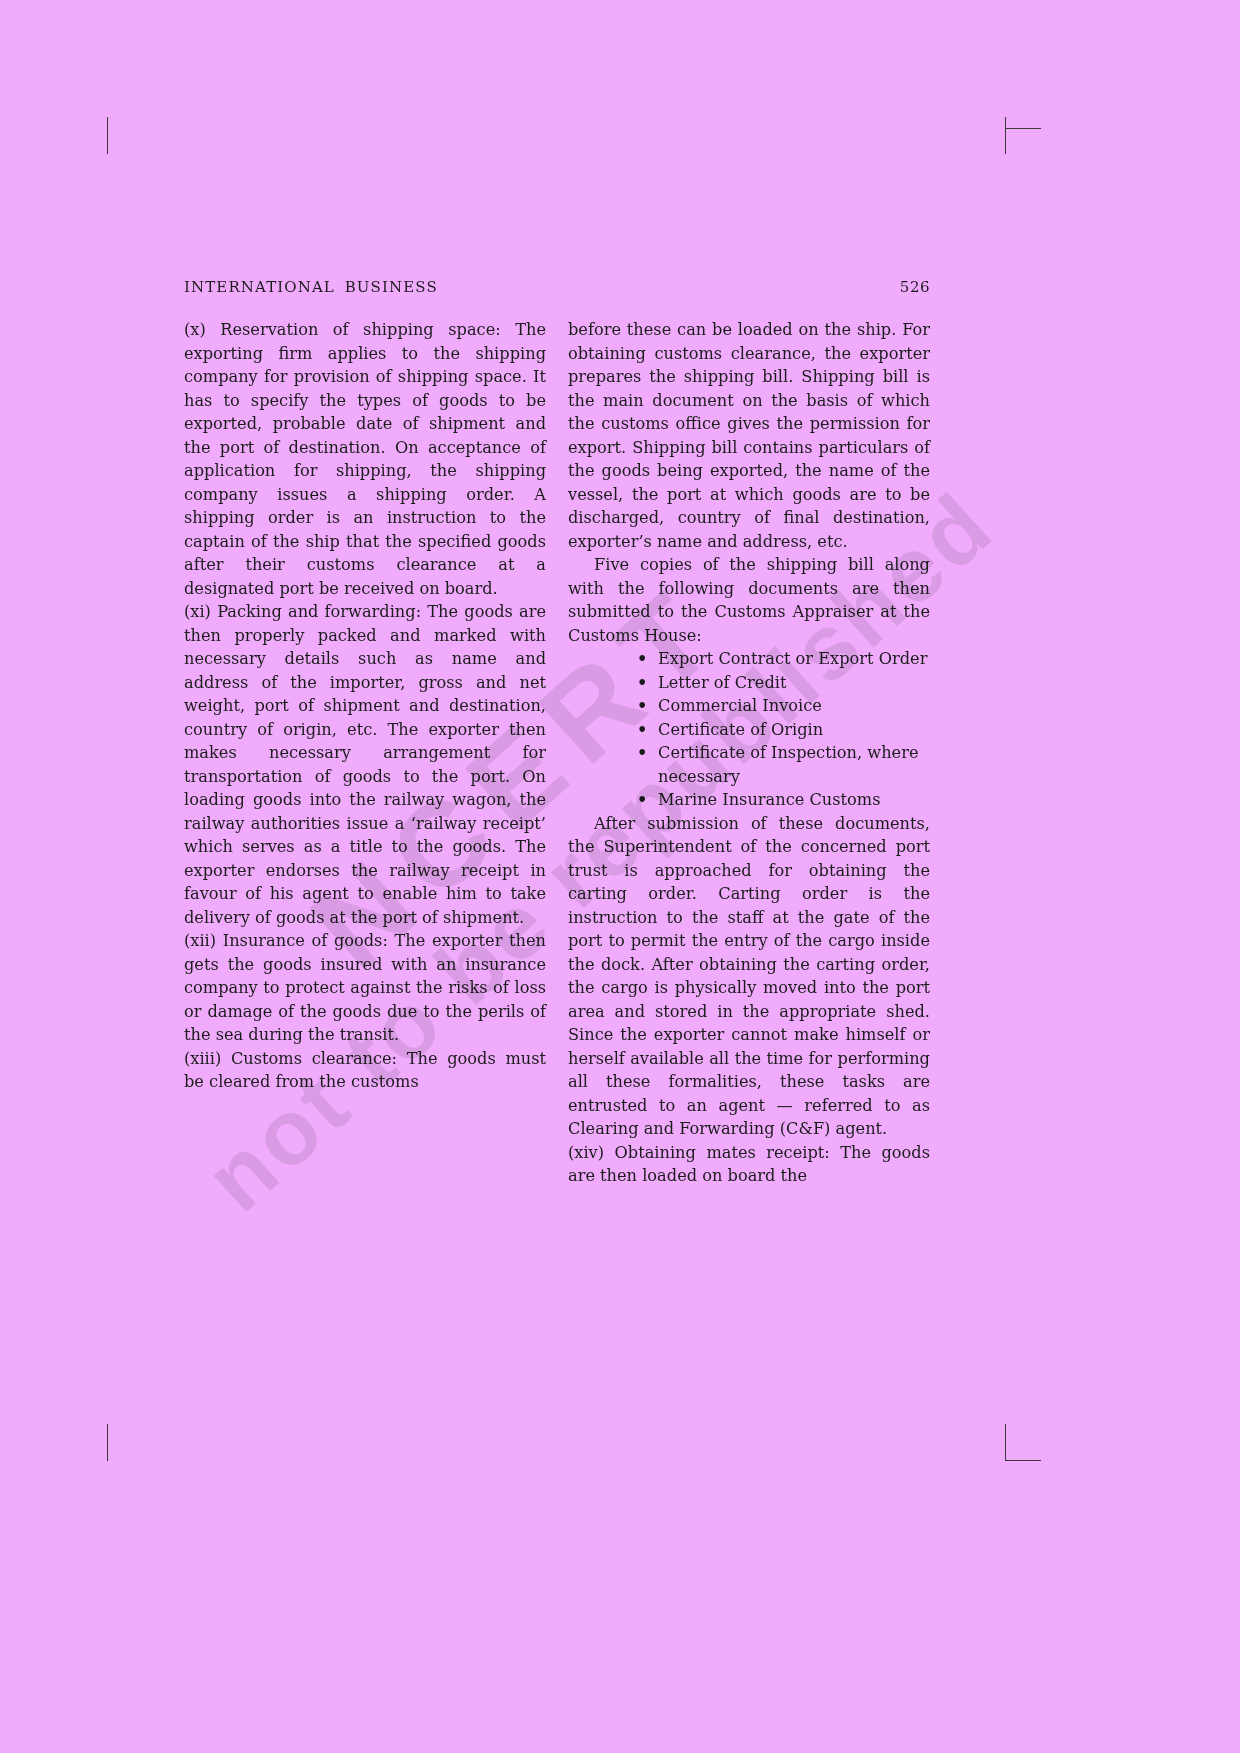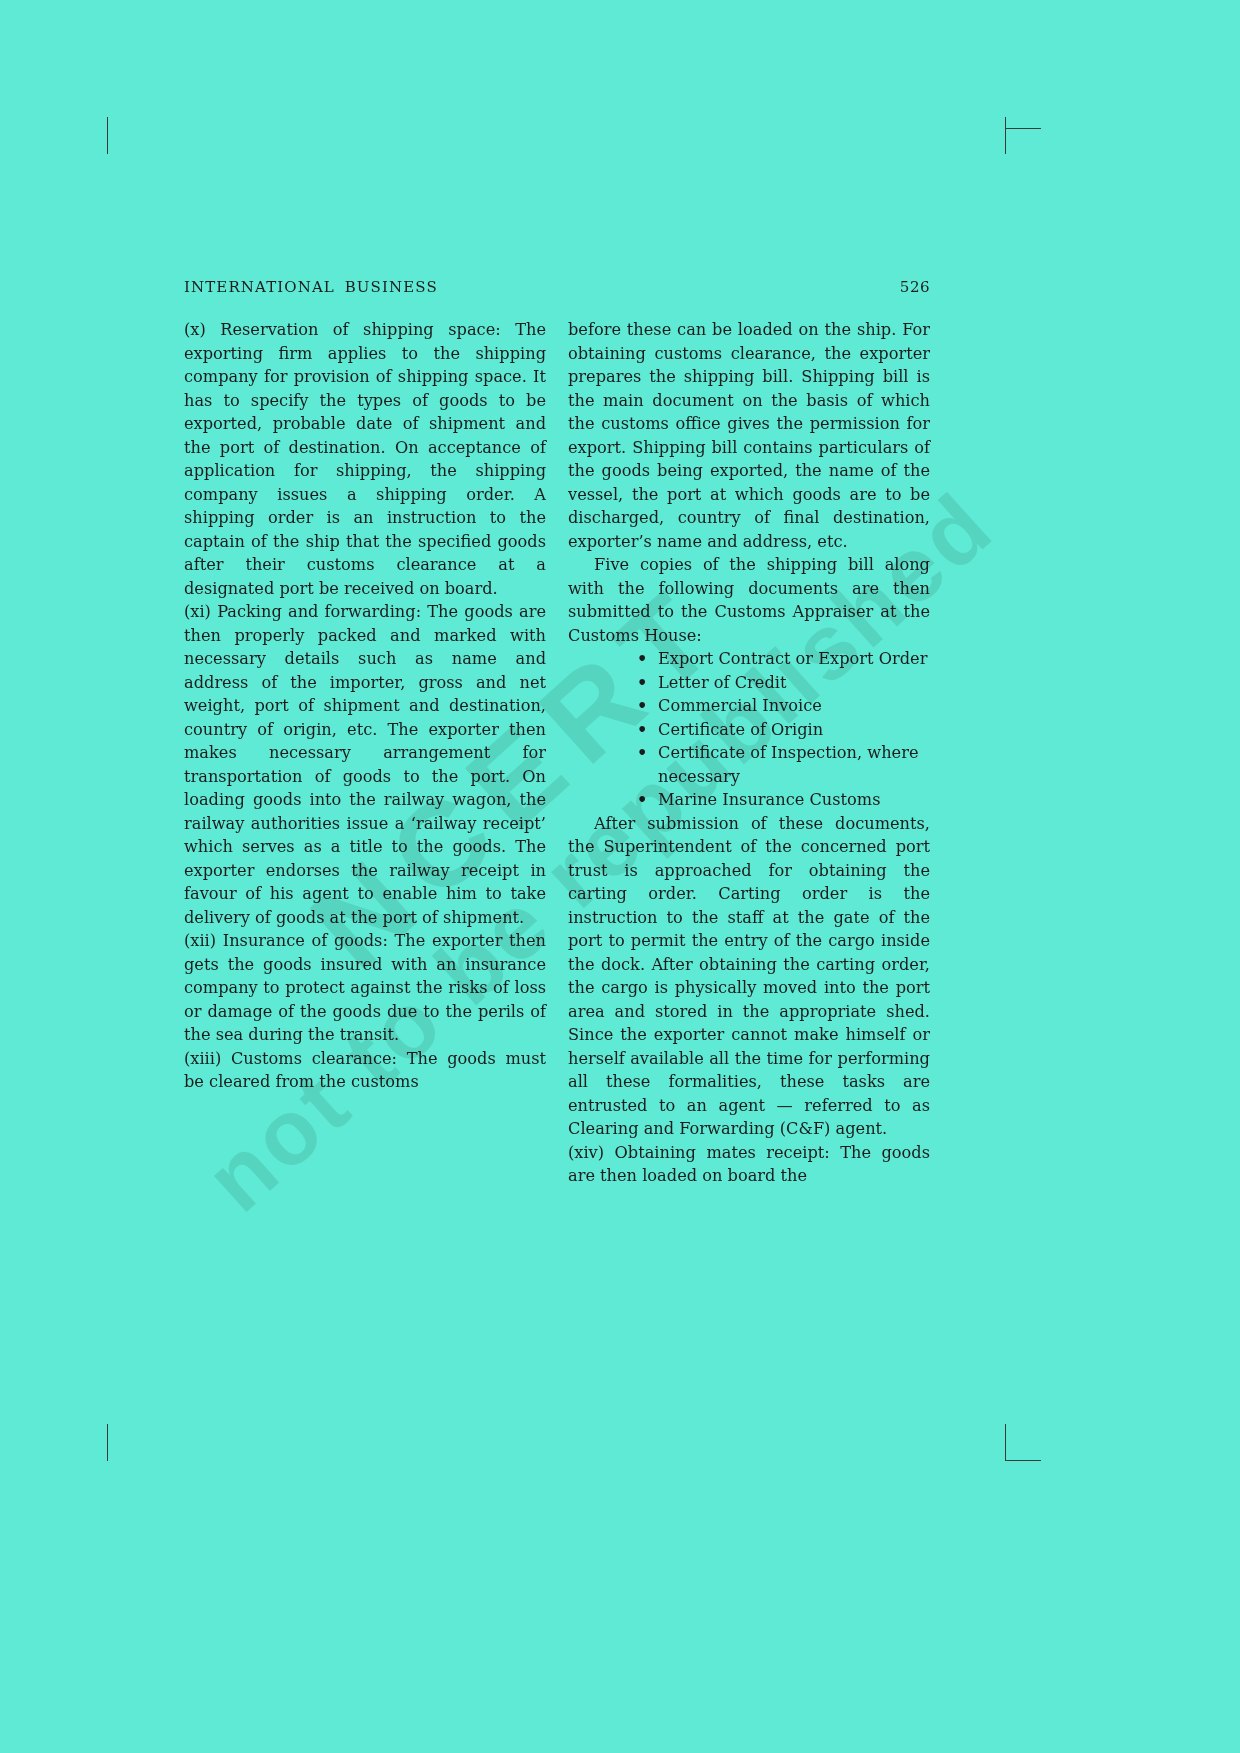--- a/index.html
+++ b/index.html
@@ -1,19 +1,19 @@
 <!DOCTYPE html>
 <html><head>
 <meta charset="utf-8">
 <style>
   html,body { margin:0; padding:0; background:#e9e9e9; }
   .page {
     position:relative;
     width:1240px; height:1753px;
-    background:#5eead4;
+    background:#f0abfc;
     font-family:"DejaVu Serif","Liberation Serif",serif;
     color:#1c1c1c;
     overflow:hidden;
   }
 
   
   .crop { position:absolute; background:#3a3a3a; }
   .crop.v { width:1px; height:37px; }
   .crop.h { width:36px; height:1px; }
 

